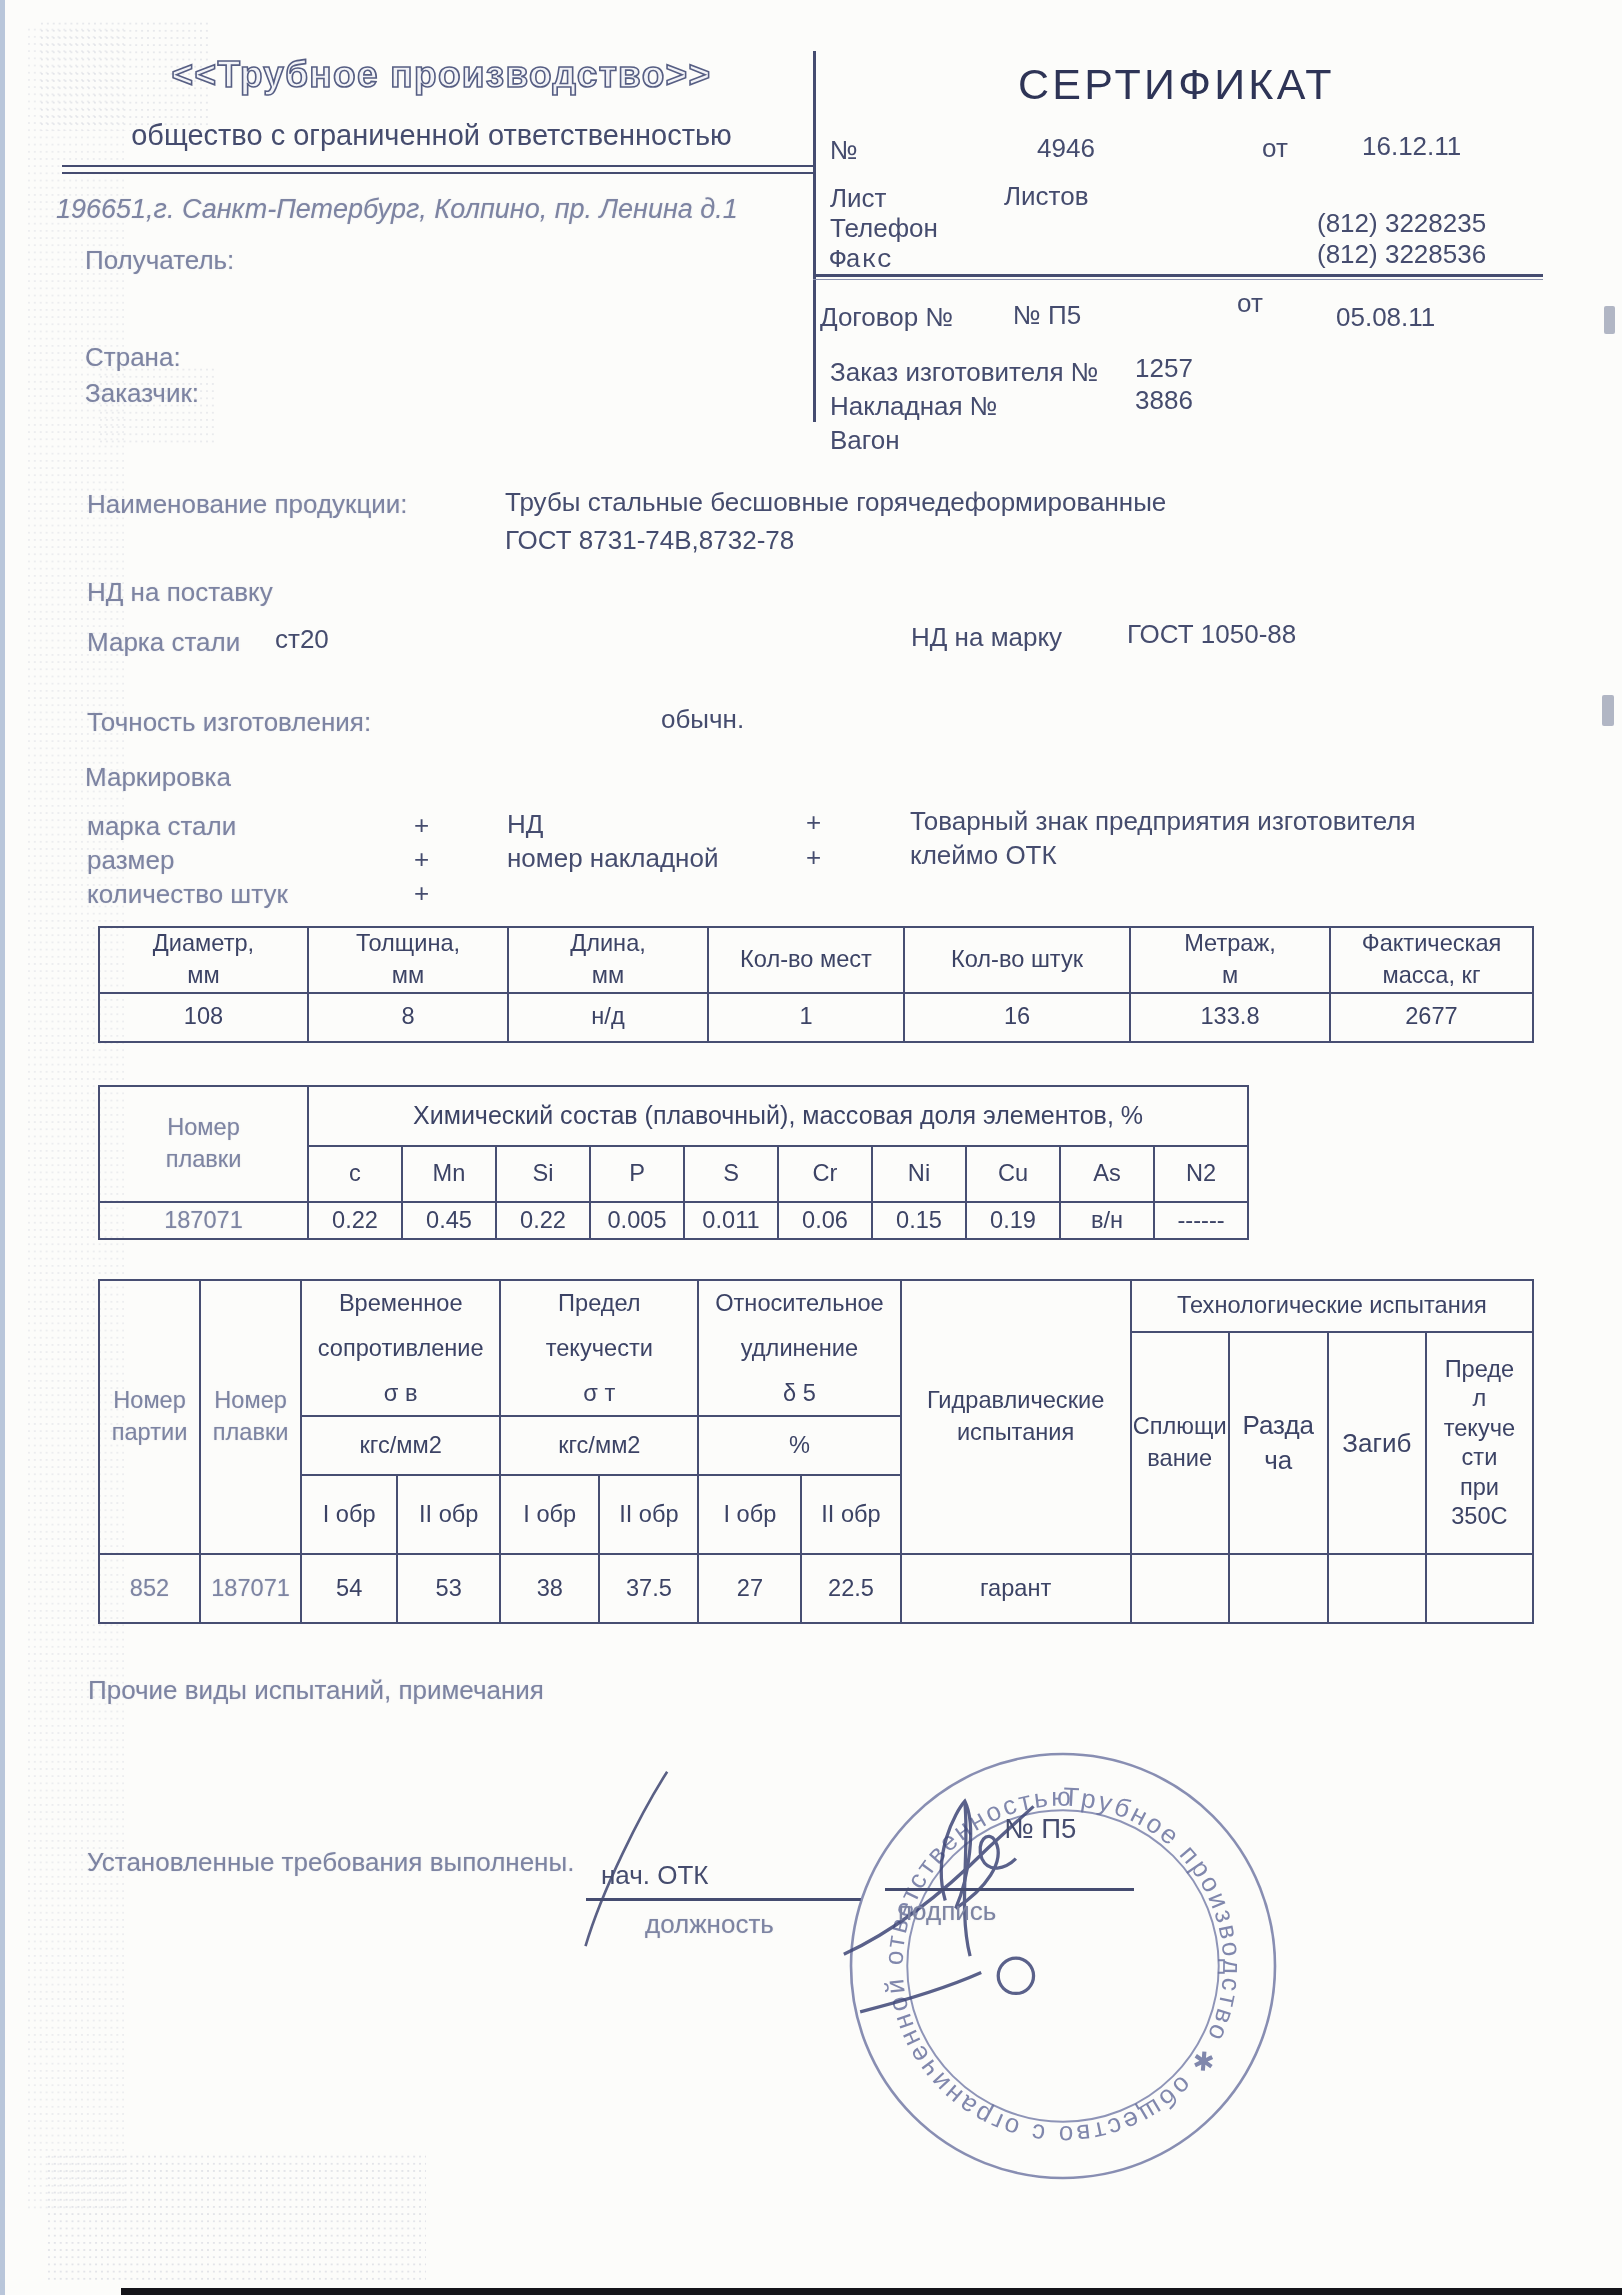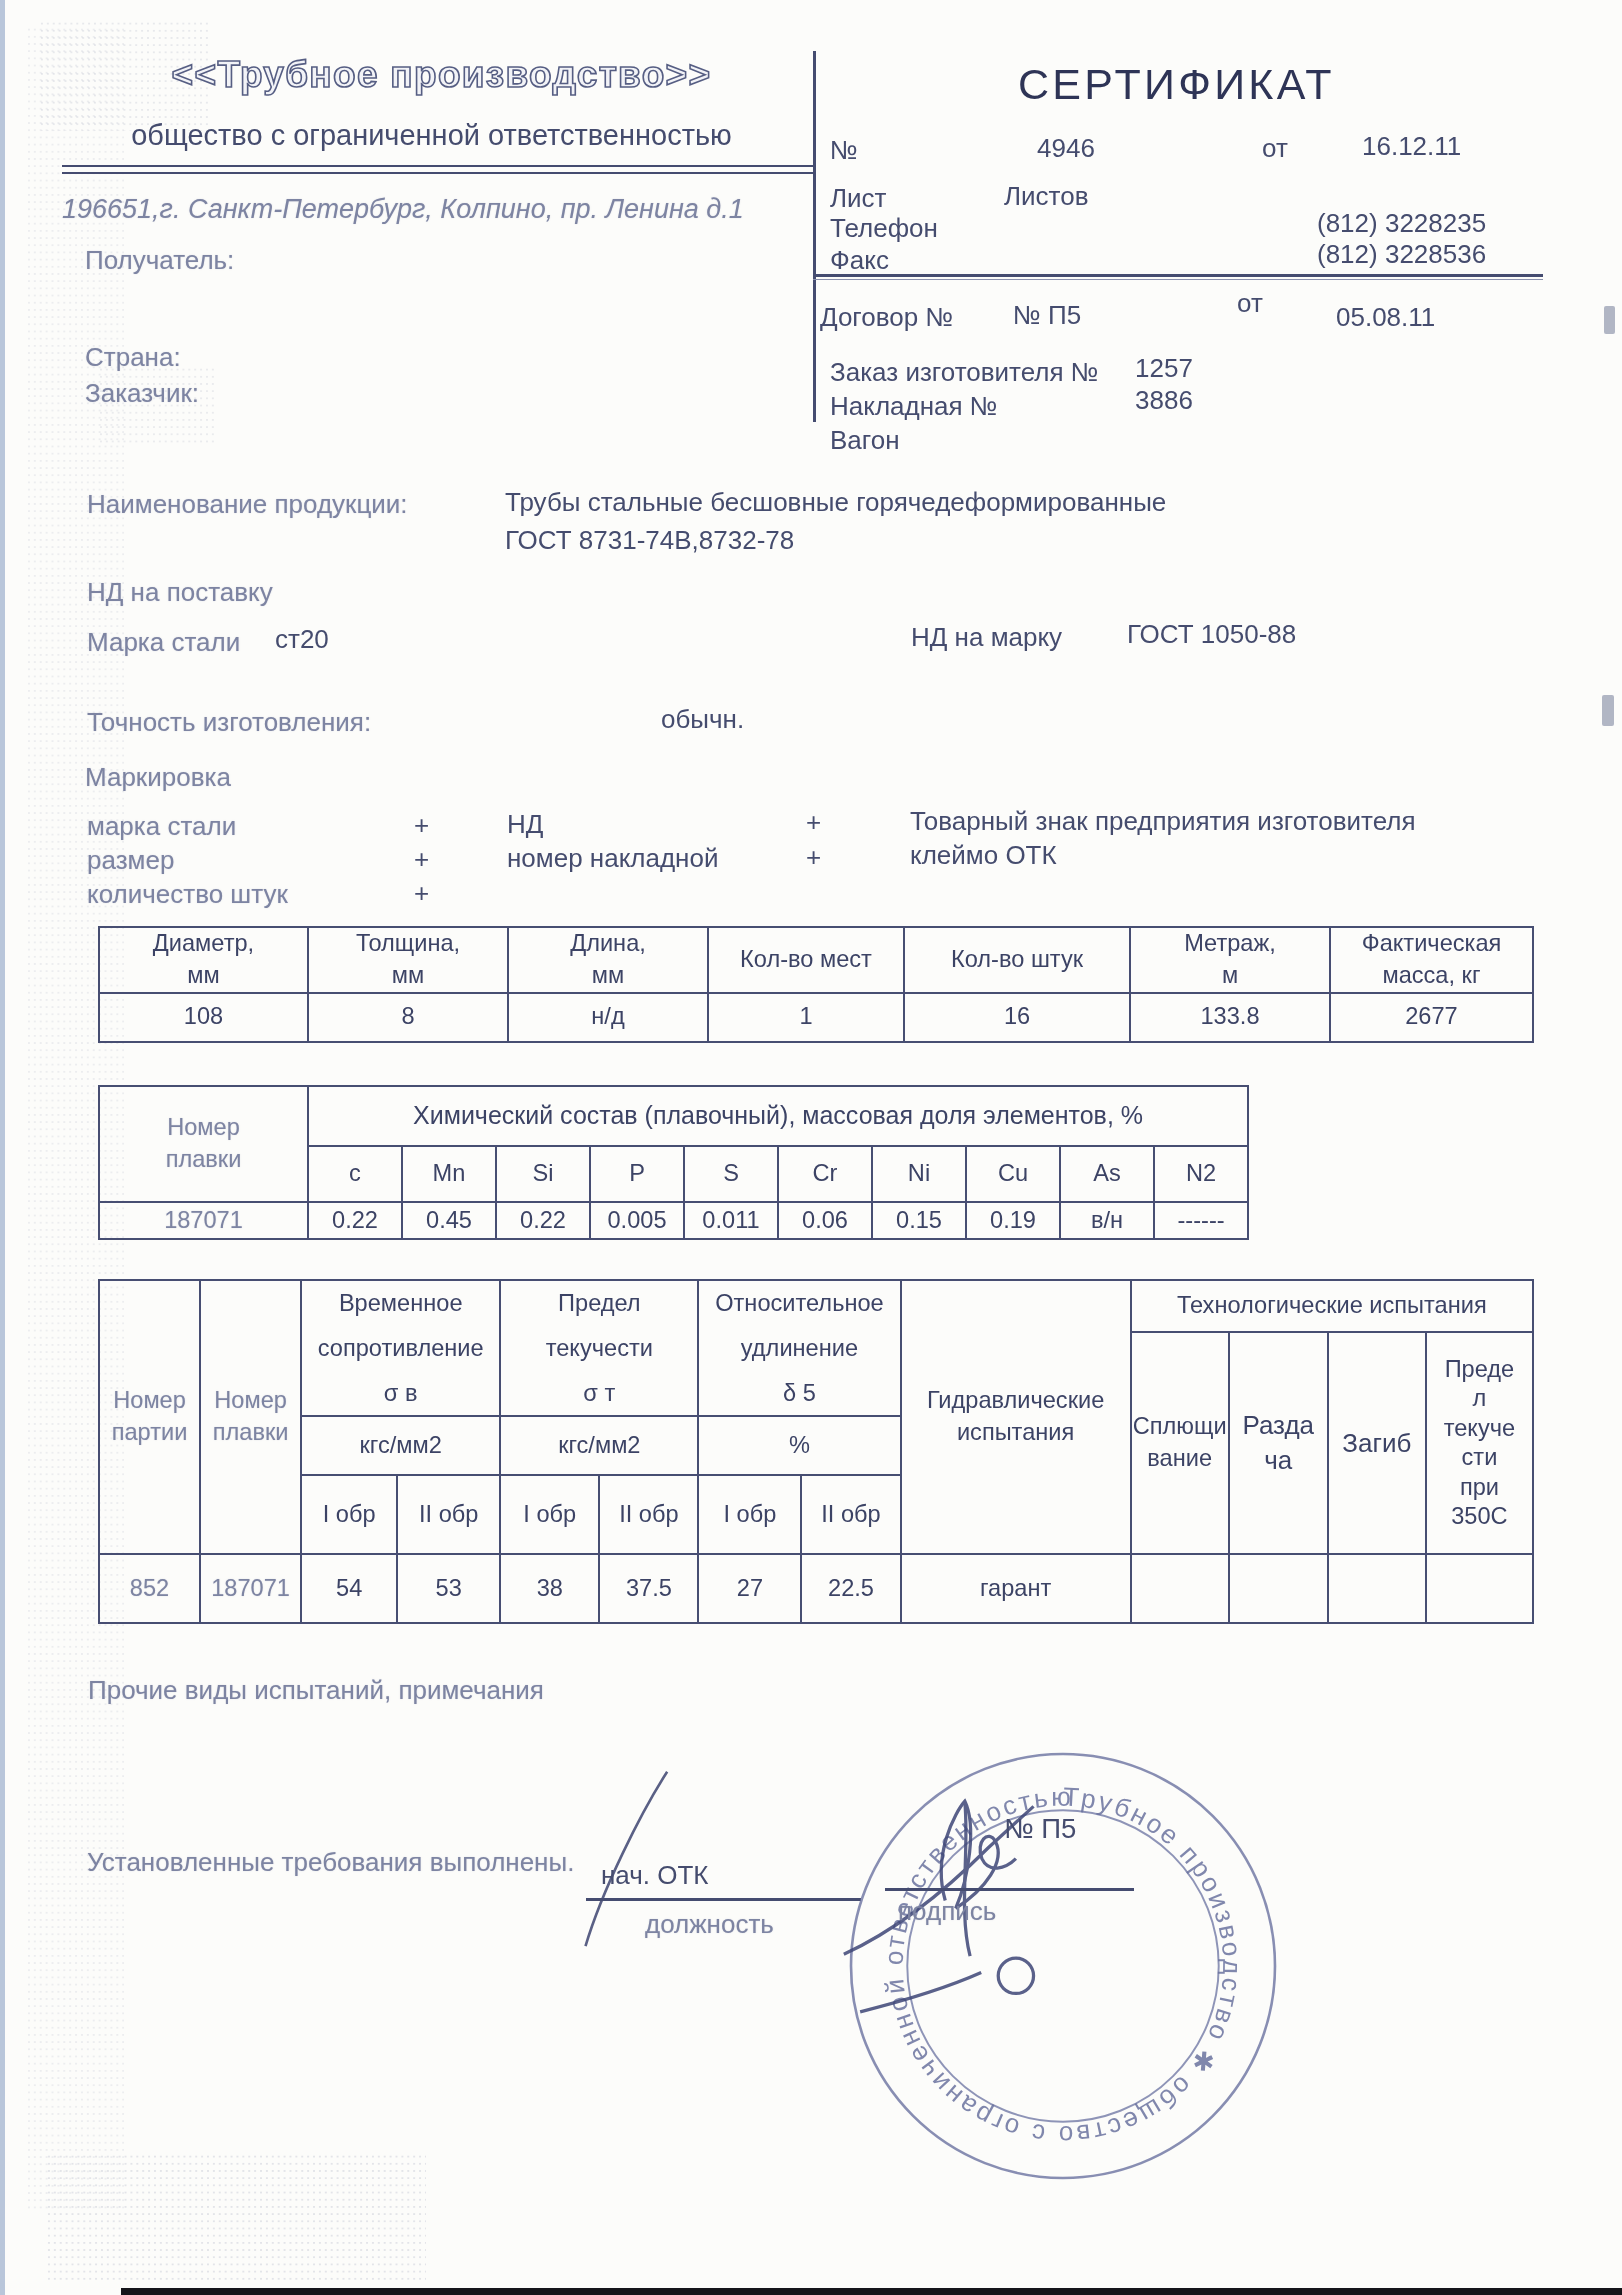--- a/index.html
+++ b/index.html
@@ -36,37 +36,37 @@
   <div class="noise" style="left:98px;top:366px;width:118px;height:79px;opacity:.4;"></div>
   <div style="position:absolute;left:0;top:0;width:5.2px;height:2295px;background:#b9c6da;"></div>
   <div class="edge" style="left:1604px;top:306px;width:10.5px;height:27.5px;"></div>
   <div class="edge" style="left:1602px;top:695px;width:11.8px;height:31px;"></div>
   <div style="position:absolute;left:121px;top:2288px;width:1502px;height:7.2px;background:#15151a;"></div>
 
   <div class="t" style="left:52px;top:119px;width:759px;text-align:center;font-size:29px;">общество с ограниченной ответственностью</div>
   <div class="t outline" style="left:72px;top:54px;width:739px;text-align:center;">&lt;&lt;Трубное производство&gt;&gt;</div>
   <div class="hline" style="left:62px;top:165px;width:751px;height:2px;"></div>
   <div class="hline" style="left:62px;top:172px;width:751px;height:2px;"></div>
-  <div class="t it faded" style="left:62px;top:194px;font-size:27px;text-align:center;">196651,г. Санкт-Петербург, Колпино, пр. Ленина д.1</div>
+  <div class="t it faded" style="left:56px;top:194px;font-size:27px;text-align:center;">196651,г. Санкт-Петербург, Колпино, пр. Ленина д.1</div>
   <div class="t faded" style="left:85px;top:245px;">Получатель:</div>
   <div class="t faded" style="left:85px;top:342px;">Страна:</div>
   <div class="t faded" style="left:85px;top:378px;">Заказчик:</div>
 
   <div class="vline" style="left:813px;top:51px;width:2.6px;height:371px;"></div>
 
   <div class="t certtitle" style="left:1018px;top:60px;">СЕРТИФИКАТ</div>
   <div class="t" style="left:830px;top:135px;">№</div>
   <div class="t" style="left:1037px;top:133px;">4946</div>
   <div class="t" style="left:1262px;top:133px;">от</div>
   <div class="t" style="left:1362px;top:131px;">16.12.11</div>
   <div class="t" style="left:830px;top:183px;">Лист</div>
   <div class="t" style="left:1004px;top:181px;">Листов</div>
   <div class="t" style="left:830px;top:213px;">Телефон</div>
   <div class="t" style="left:1317px;top:208px;">(812) 3228235</div>
-  <div class="t" style="left:830px;top:245px;">Факс</div>
+  <div class="t" style="left:830px;top:245px;font-family:Liberation Mono, monospace;">Факс</div>
   <div class="t" style="left:1317px;top:239px;">(812) 3228536</div>
   <div class="hline" style="left:813px;top:274px;width:730px;height:3.3px;"></div>
   <div class="hline" style="left:813px;top:279px;width:730px;height:1.3px;background:#8a90ad;"></div>
   <div class="t" style="left:820px;top:302px;">Договор №</div>
   <div class="t" style="left:1013px;top:300px;">№ П5</div>
   <div class="t" style="left:1237px;top:288px;">от</div>
   <div class="t" style="left:1336px;top:302px;">05.08.11</div>
   <div class="t" style="left:830px;top:357px;">Заказ изготовителя №</div>
   <div class="t" style="left:1135px;top:353px;">1257</div>
   <div class="t" style="left:830px;top:391px;">Накладная №</div>

